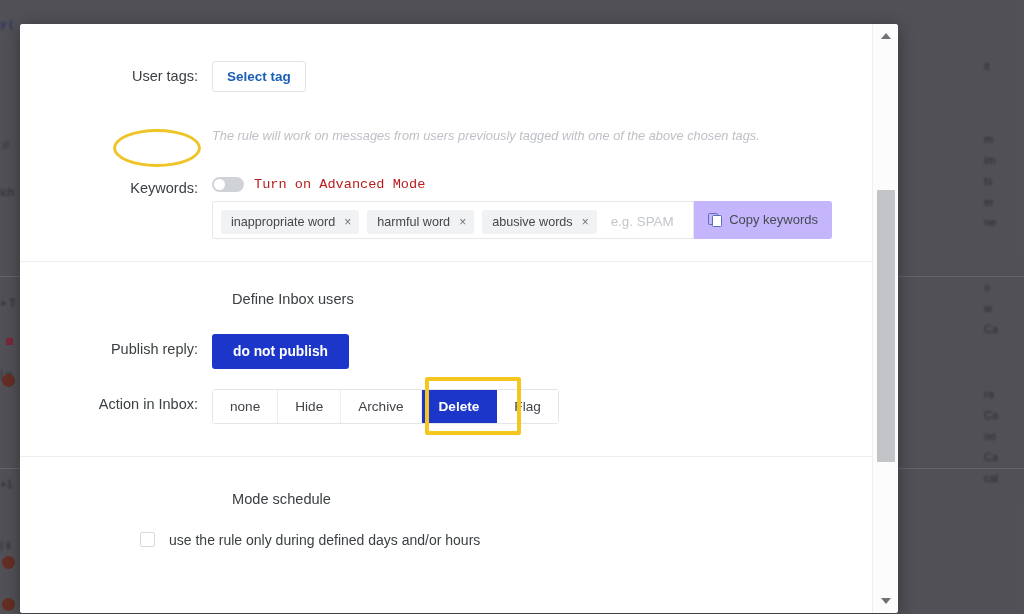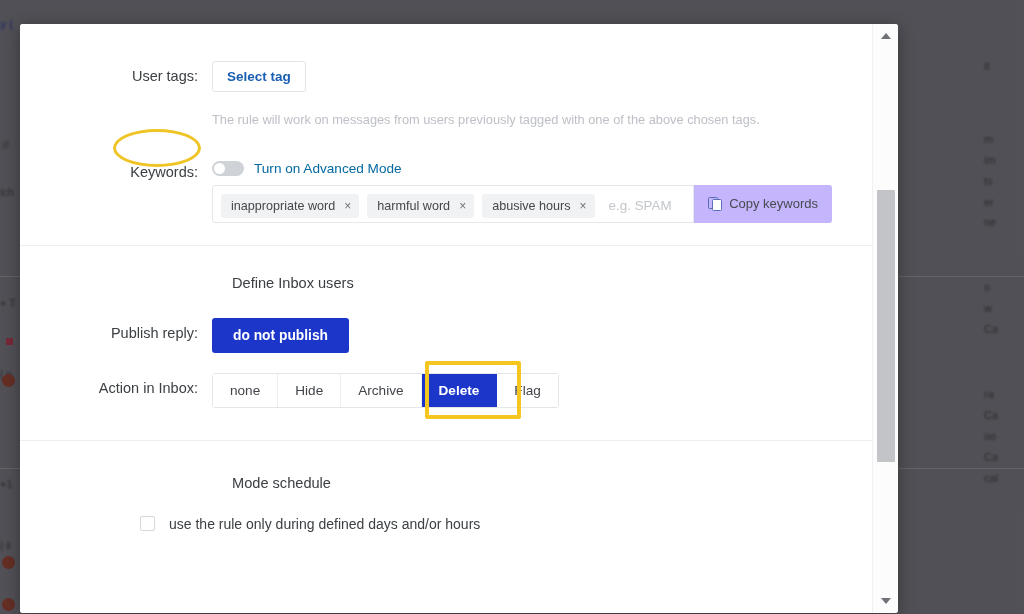--- a/index.html
+++ b/index.html
@@ -119,21 +119,22 @@
   .toggle::after {
     content: "";
     position: absolute;
     left: 2px; top: 2px;
     width: 11px; height: 11px;
     border-radius: 50%;
     background: #fff;
   }
   .toggle-label {
     font-size: 13.6px;
-    color: #0369a1;
+    color: #b91c1c;
+    font-family: Liberation Mono, monospace;
   }
 
   
   .kw-box {
     margin-top: 9px;
     border: 1px solid #e6e7ea;
     border-radius: 3px;
     background: #fff;
     display: flex;
     align-items: center;
@@ -345,21 +346,21 @@
 
 <div class="modal">
   <div class="modal-body">
 
     <div class="section" style="padding:37px 0 22px 0;">
 
       <div class="row">
         <div class="row-label">User tags:</div>
         <div class="row-field">
           <button class="select-tag-btn">Select tag</button>
-          <div class="helper-text" style="margin-top:18px;">The rule will work on messages from users previously tagged with one of the above chosen tags.</div>
+          <div class="helper-text" style="margin-top:34px;font-style:italic;">The rule will work on messages from users previously tagged with one of the above chosen tags.</div>
         </div>
       </div>
 
       <div class="row" style="margin-top:26px;">
         <div class="row-label">Keywords:</div>
         <div class="row-field" style="padding-right:40px;">
 
           <div class="toggle-row">
             <div class="toggle"></div>
             <span class="toggle-label">Turn on Advanced Mode</span>
@@ -369,21 +370,21 @@
             <div class="kw-chips">
               <span class="chip">
                 <span>inappropriate word</span>
                 <span class="chip-x">×</span>
               </span>
               <span class="chip">
                 <span>harmful word</span>
                 <span class="chip-x">×</span>
               </span>
               <span class="chip">
-                <span>abusive hours</span>
+                <span>abusive words</span>
                 <span class="chip-x">×</span>
               </span>
             </div>
             <span class="kw-placeholder">e.g. SPAM</span>
 
             <div class="copy-btn">
               <span class="copy-icon"></span>
               <span>Copy keywords</span>
             </div>
           </div>

